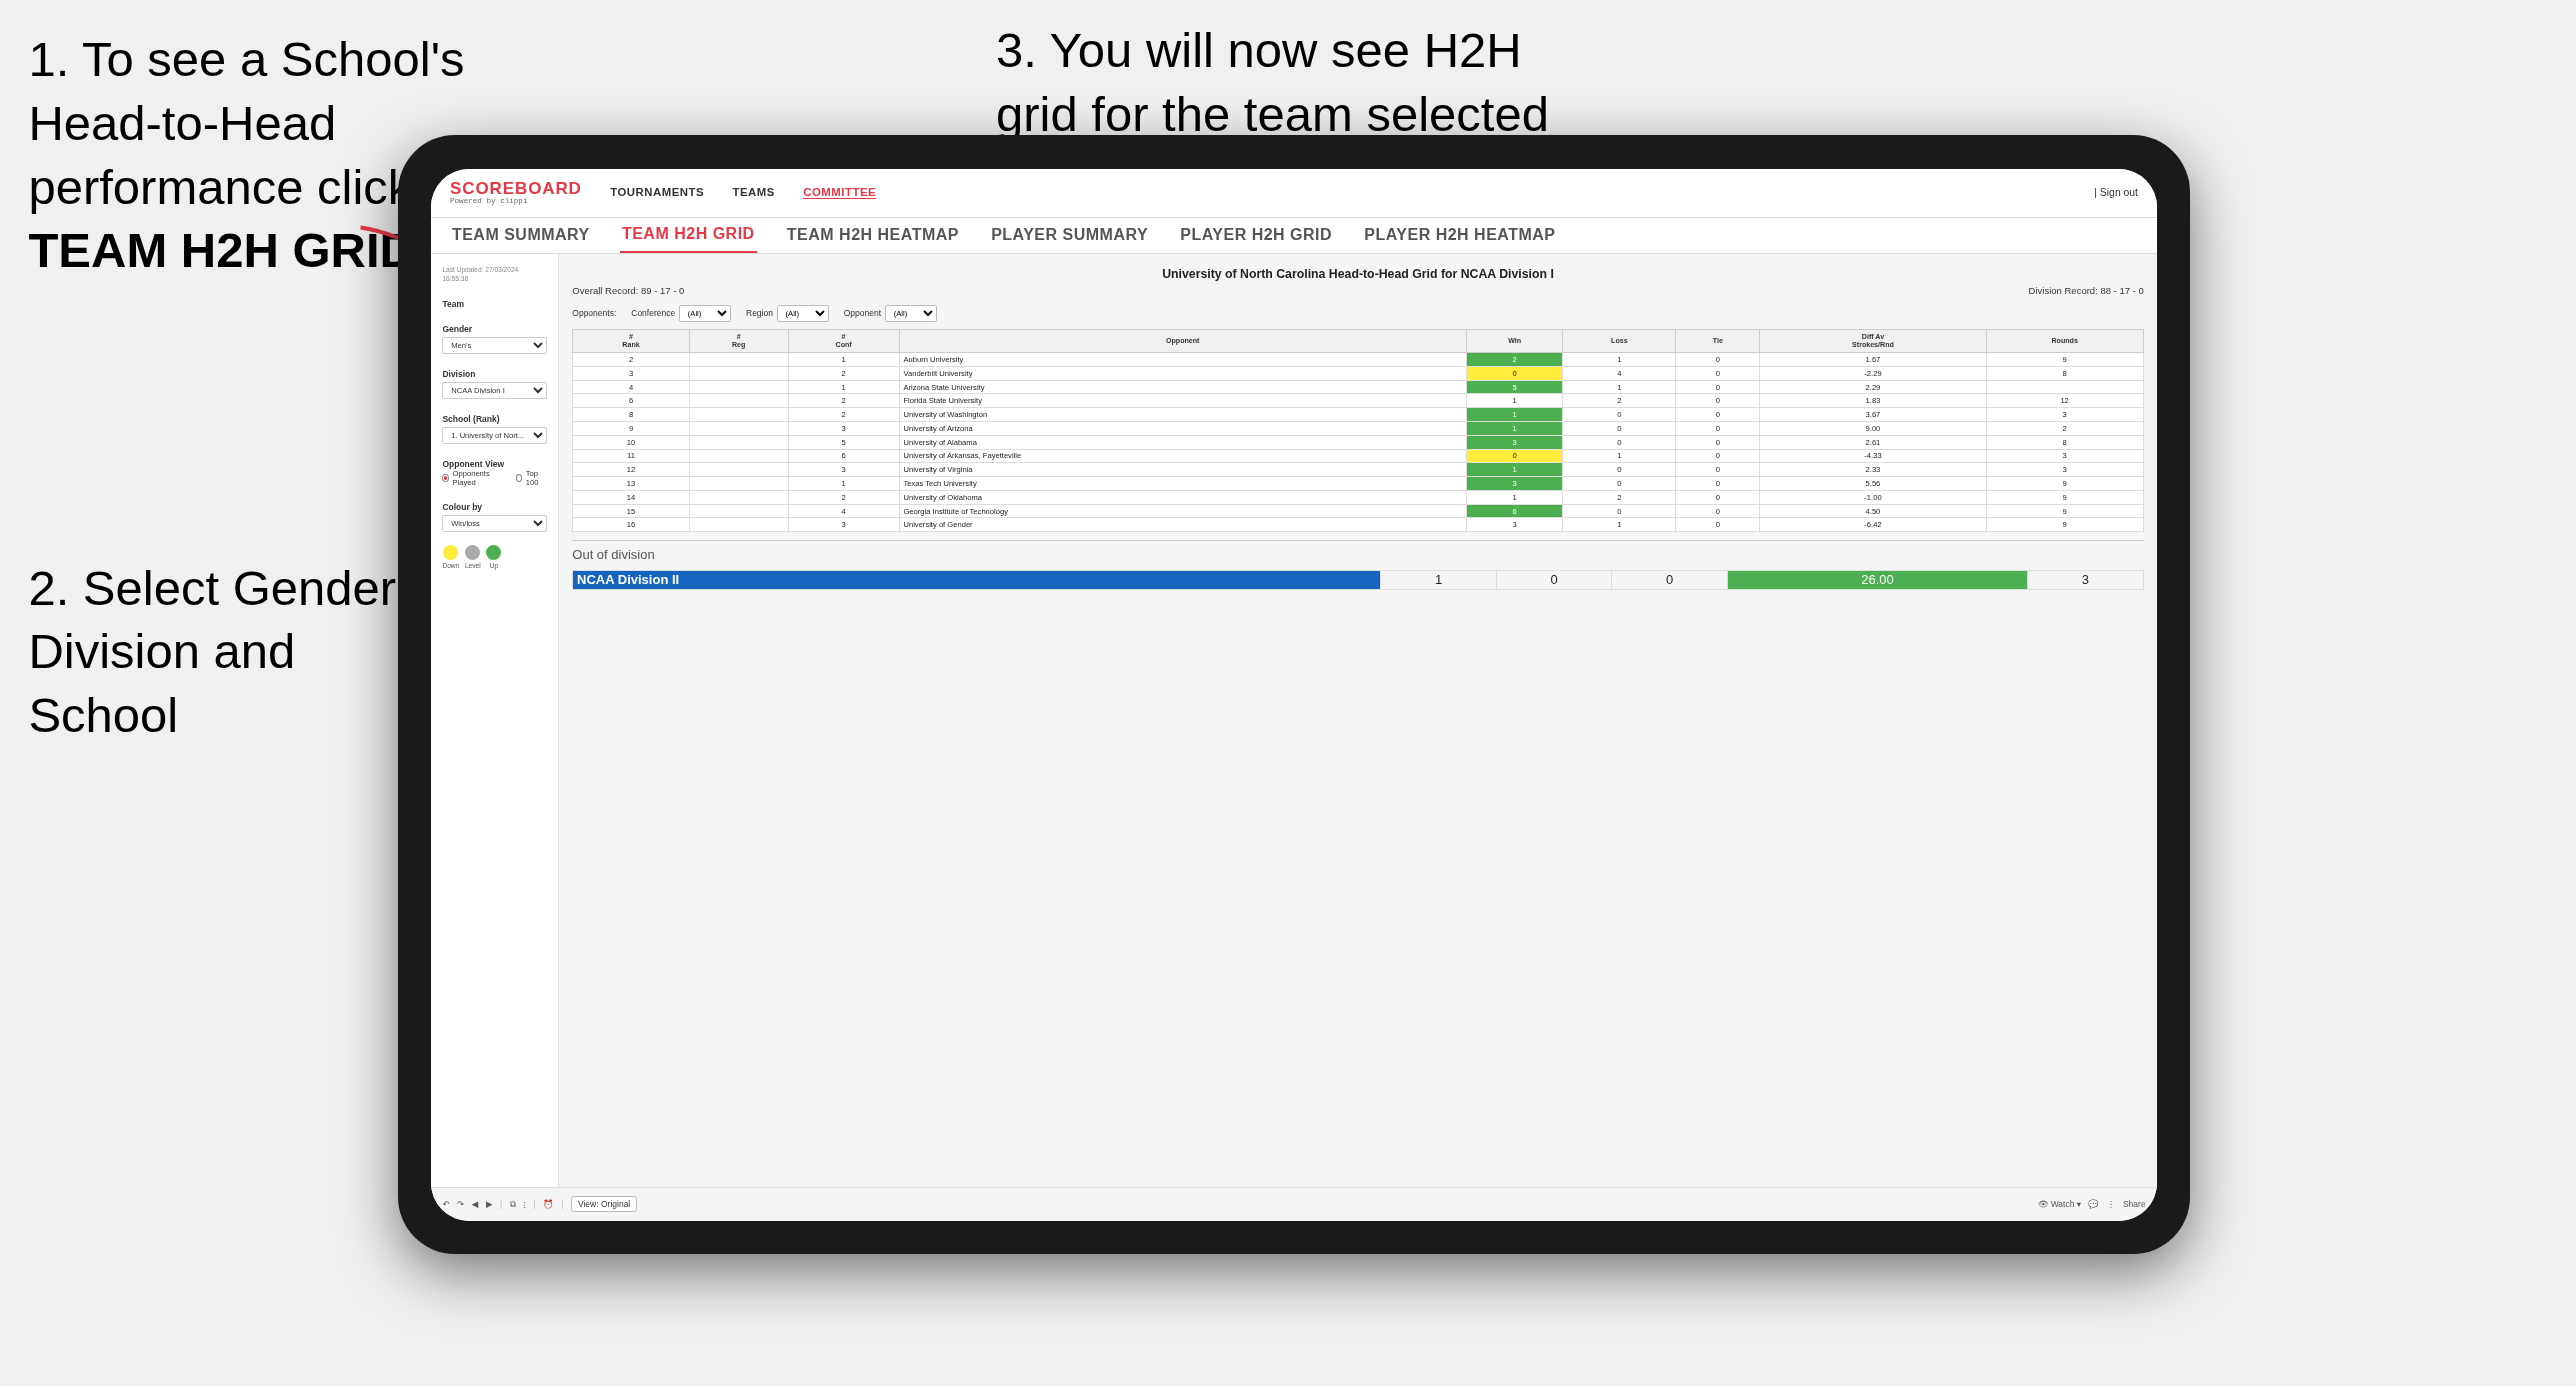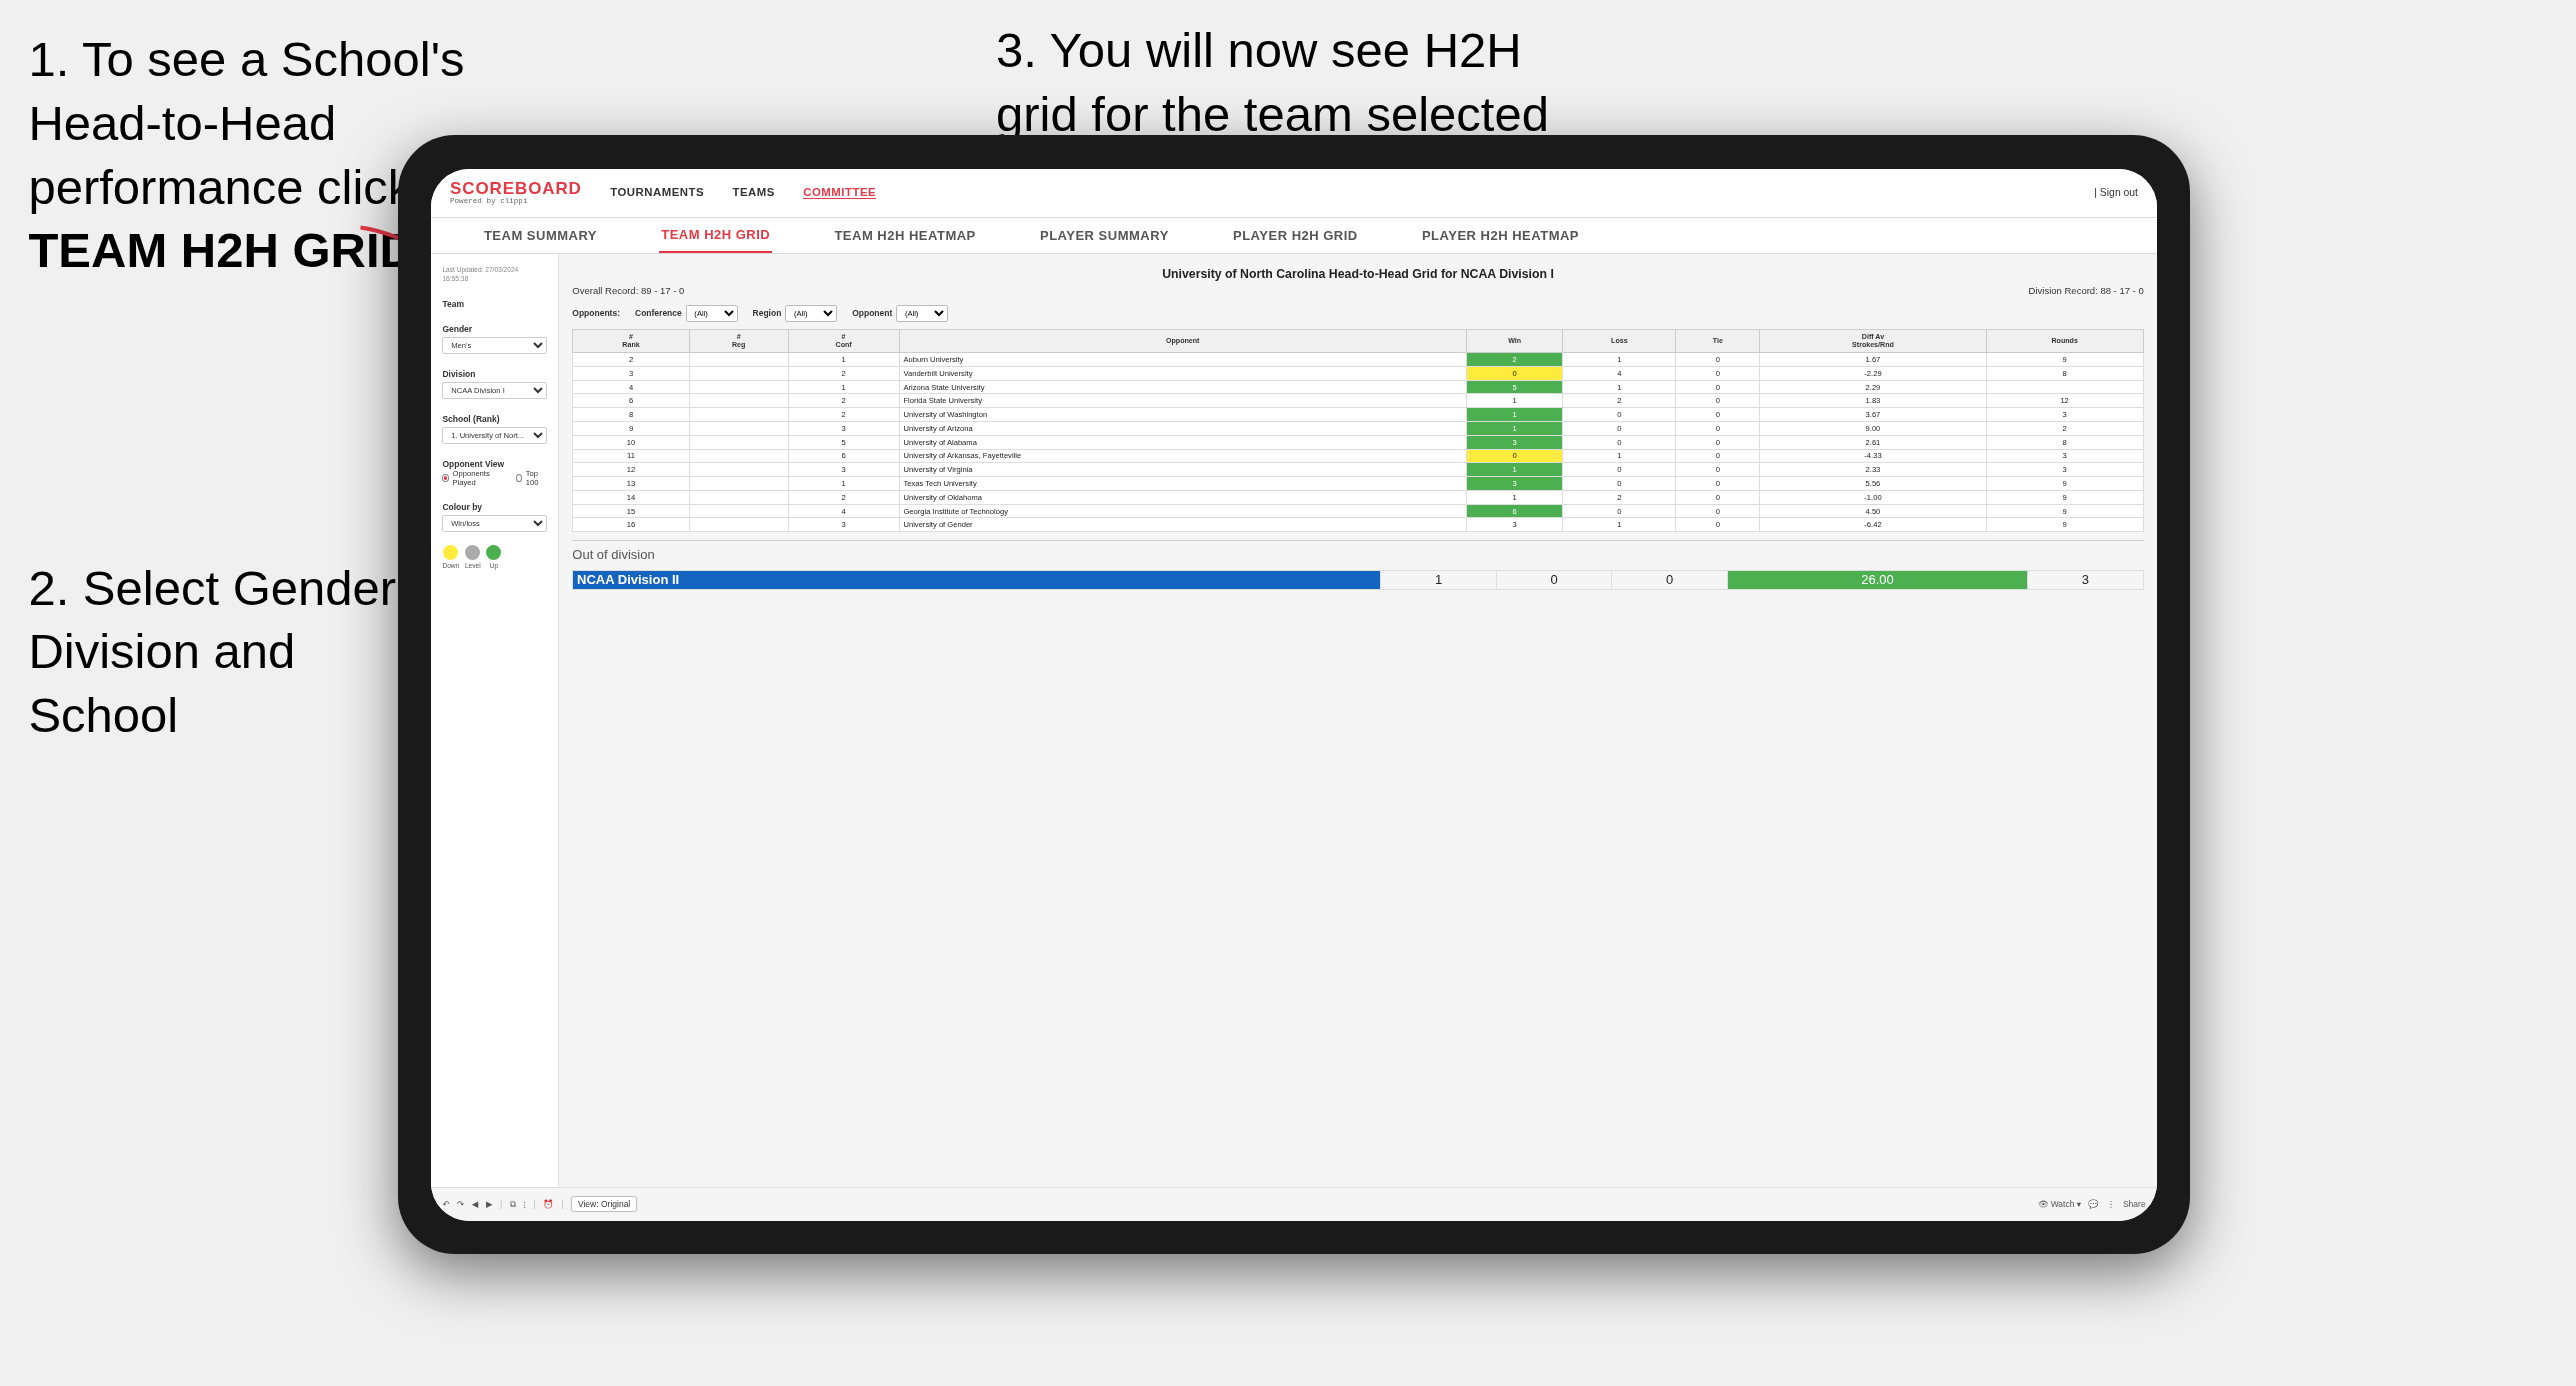--- a/index.html
+++ b/index.html
@@ -138,30 +138,29 @@
       background: #fff;
       border-bottom: 1.9px solid #ddd;
       padding: 0 19px;
       display: flex;
       align-items: center;
       height: 36px;
       flex-shrink: 0;
       gap: 28.4px;
     }
     .sub-nav-link {
-      font-size: 13px;
+      font-size: 16px;
       font-weight: 600;
       color: #555;
       letter-spacing: 0.5px;
       text-transform: uppercase;
       padding: 0 1.9px;
       height: 100%;
       display: flex;
       align-items: center;
-      margin-left: 32px;
     }
     .sub-nav-link.active {
       color: #e63946;
       border-bottom: 2.8px solid #e63946;
     }
 
     
     .main-content {
       flex: 1;
       background: #f5f5f5;
@@ -270,21 +269,21 @@
       margin-bottom: 7.6px;
       align-items: center;
     }
     .filter-group {
       display: flex;
       align-items: center;
       gap: 3.8px;
     }
     .filter-label {
       font-size: 8.5px;
-      font-weight: 700;
+      font-weight: 400;
       color: #333;
     }
     .filter-select {
       font-size: 7.6px;
       border: 0.9px solid #bbb;
       padding: 1.9px 3.8px;
       background: #fff;
       border-radius: 1.9px;
       min-width: 52px;
     }

